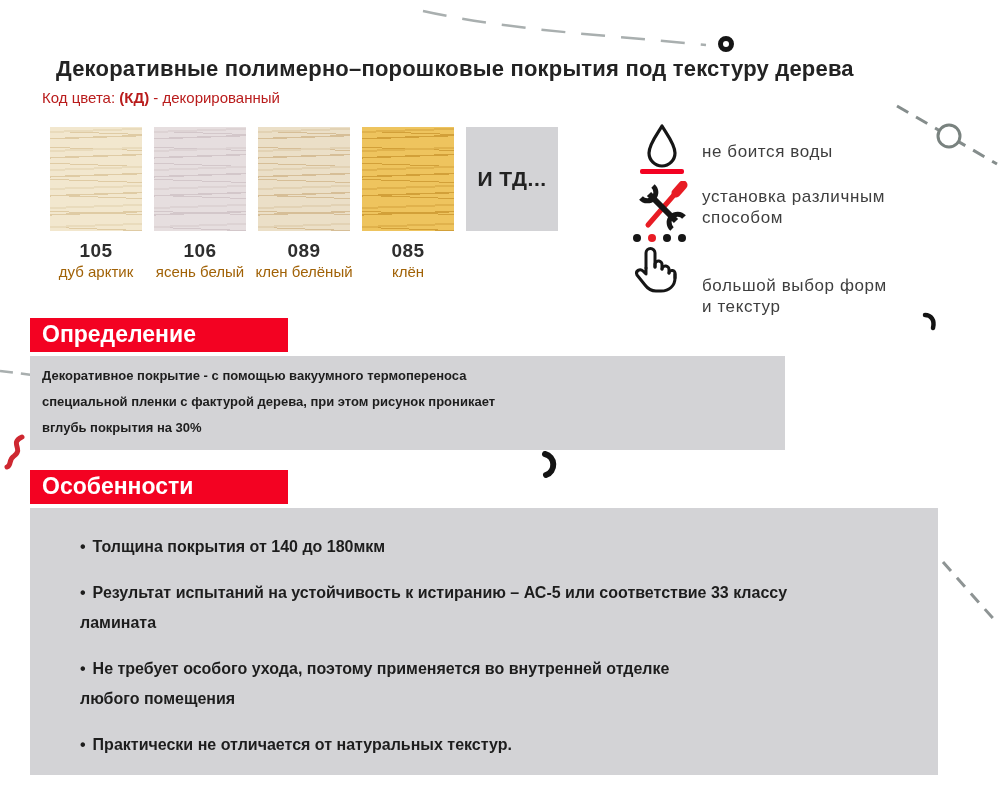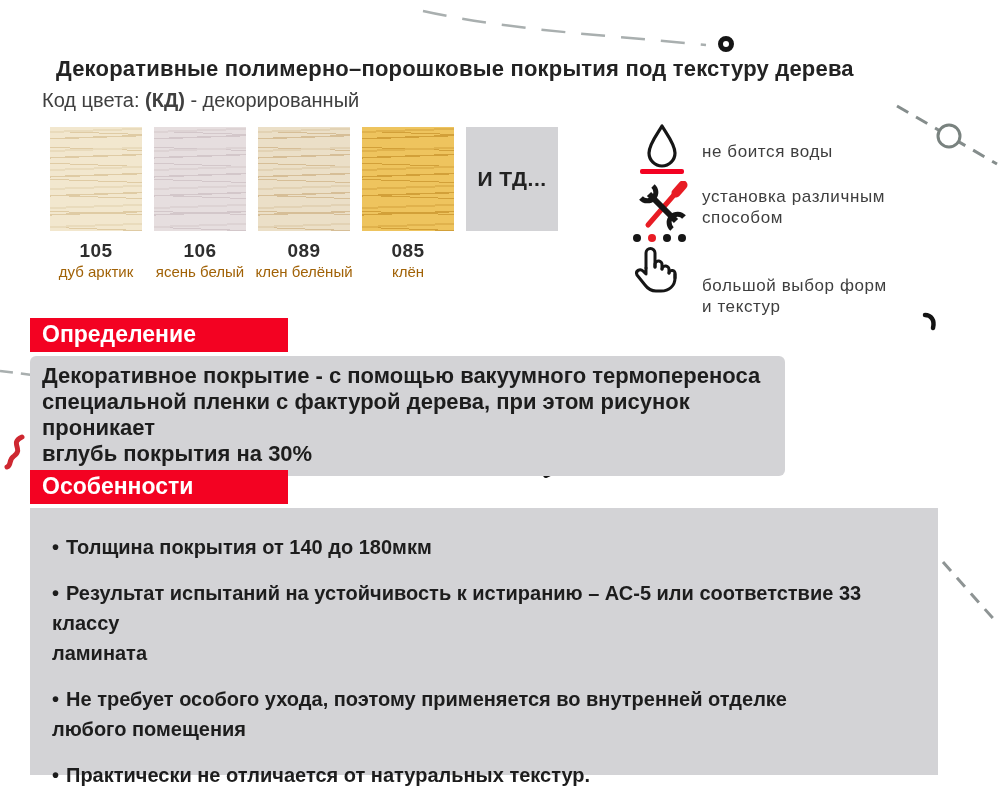--- a/index.html
+++ b/index.html
@@ -8,21 +8,21 @@
     --dash-gray-dark:#858D8C; --icon-black:#161616; --squiggle-red:#CE2730;
   }
   *{margin:0;padding:0;box-sizing:border-box;}
   body{background:#fff;font-family:"Liberation Sans","DejaVu Sans",sans-serif;}
   .canvas{position:relative;width:1000px;height:800px;background:#fff;overflow:hidden;}
   .abs{position:absolute;}
 
   
   .title{left:56px;top:56px;font-size:22px;font-weight:bold;color:#232323;
          letter-spacing:.2px;white-space:nowrap;}
-  .subtitle{left:42px;top:89px;font-size:20px;color:#404040;white-space:nowrap;}
+  .subtitle{left:42px;top:89px;font-size:15px;color:#b91c1c;white-space:nowrap;}
   .subtitle b{font-weight:bold;}
 
   
   .swatches{left:50px;top:127px;display:flex;gap:12px;}
   .swatch{width:92px;display:flex;flex-direction:column;align-items:center;}
   .chip{width:92px;height:104px;
     background:
       repeating-linear-gradient(178deg, rgba(0,0,0,0) 0 4px, var(--streak2) 4px 6px,
         rgba(0,0,0,0) 6px 11px, var(--streak) 11px 12.5px, rgba(0,0,0,0) 12.5px 19px),
       repeating-linear-gradient(182deg, rgba(0,0,0,0) 0 7px, var(--streak) 7px 8px,
@@ -40,23 +40,23 @@
   .underline-red{position:absolute;left:640px;top:169px;width:44px;height:5px;
     background:var(--accent-red);border-radius:2px;}
   .ink{stroke:var(--icon-black);fill:none;}
   .red-ink{stroke:var(--tool-red);fill:none;}
 
   
   .section-label{background:var(--accent-red);color:#fff;font-weight:bold;font-size:23px;
     height:34px;line-height:33px;padding-left:12px;width:258px;}
   .panel{background:var(--panel-gray);color:var(--text-dark);font-weight:bold;}
   .def-panel{left:30px;top:356px;width:755px;padding:7px 12px 9px 12px;
-    font-size:22px;line-height:26px;white-space:pre-line;border-radius:6px;}
+    font-size:13px;line-height:26px;white-space:pre-line;}
   .feat-panel{left:30px;top:508px;width:908px;height:267px;padding:24px 14px 0 22px;}
-  .bullet-item{font-size:20px;line-height:30px;margin-bottom:16px;white-space:pre-line;}
+  .bullet-item{font-size:16px;line-height:30px;margin-bottom:16px;white-space:pre-line;margin-left:28px;}
   .bullet-dot{margin-right:7px;}
 
   .deco{position:absolute;}
 </style>
 </head>
 <body>
 
 <div class="canvas">
 
   <svg class="deco" style="left:418px;top:3px;" width="300" height="56">

